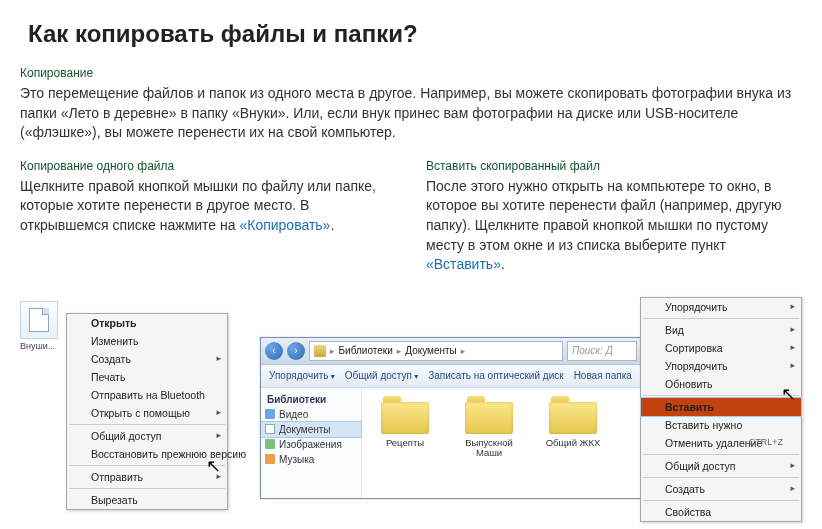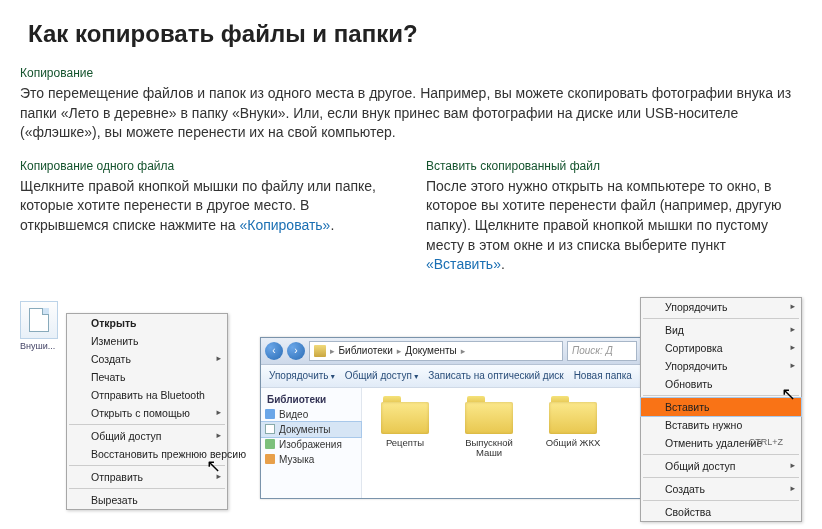--- a/index.html
+++ b/index.html
@@ -103,22 +103,23 @@
     top: 3px;
     font-size: 9px;
     color: #555;
   }
   .ctxmenu .sep {
     height: 0;
     border-top: 1px solid #ccc;
     margin: 2px 2px;
   }
   .ctxmenu .mi.hl {
-    background: #f97316;
+    background: #c2410c;
     outline: 1px solid #a8c8ea;
+    font-weight: bold;
   }
   .mi .ico {
     position: absolute;
     left: 5px;
     top: 3px;
     width: 12px;
     height: 12px;
     background: #d98a2b;
     border-radius: 2px;
   }

